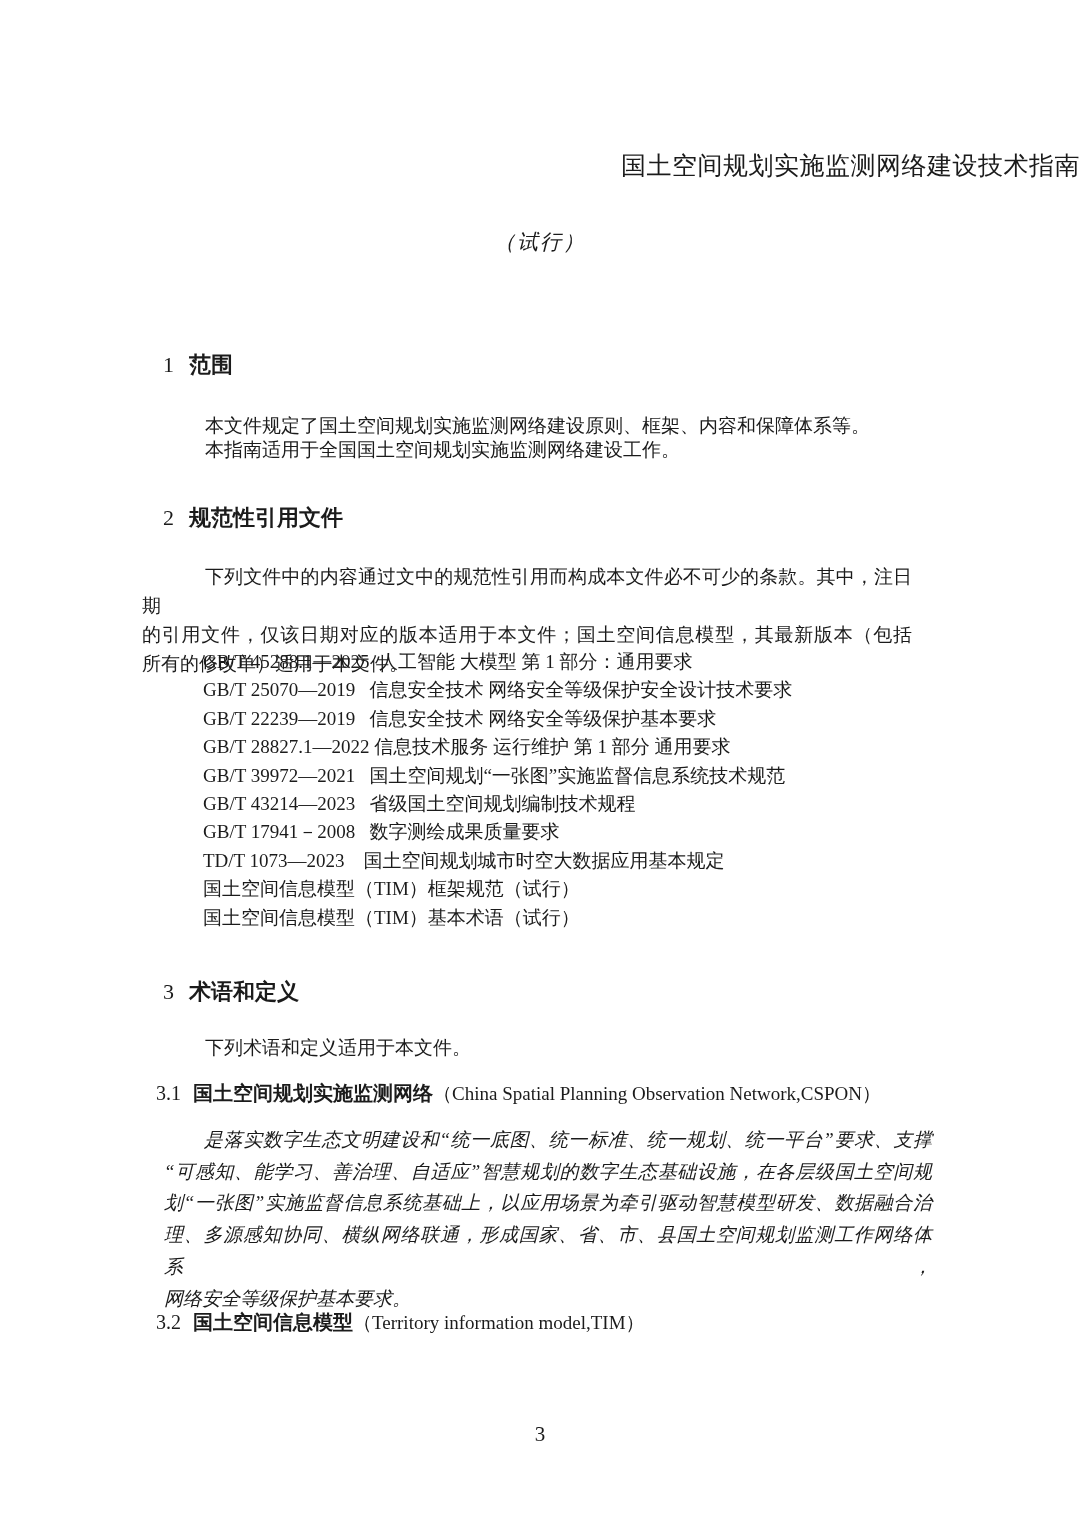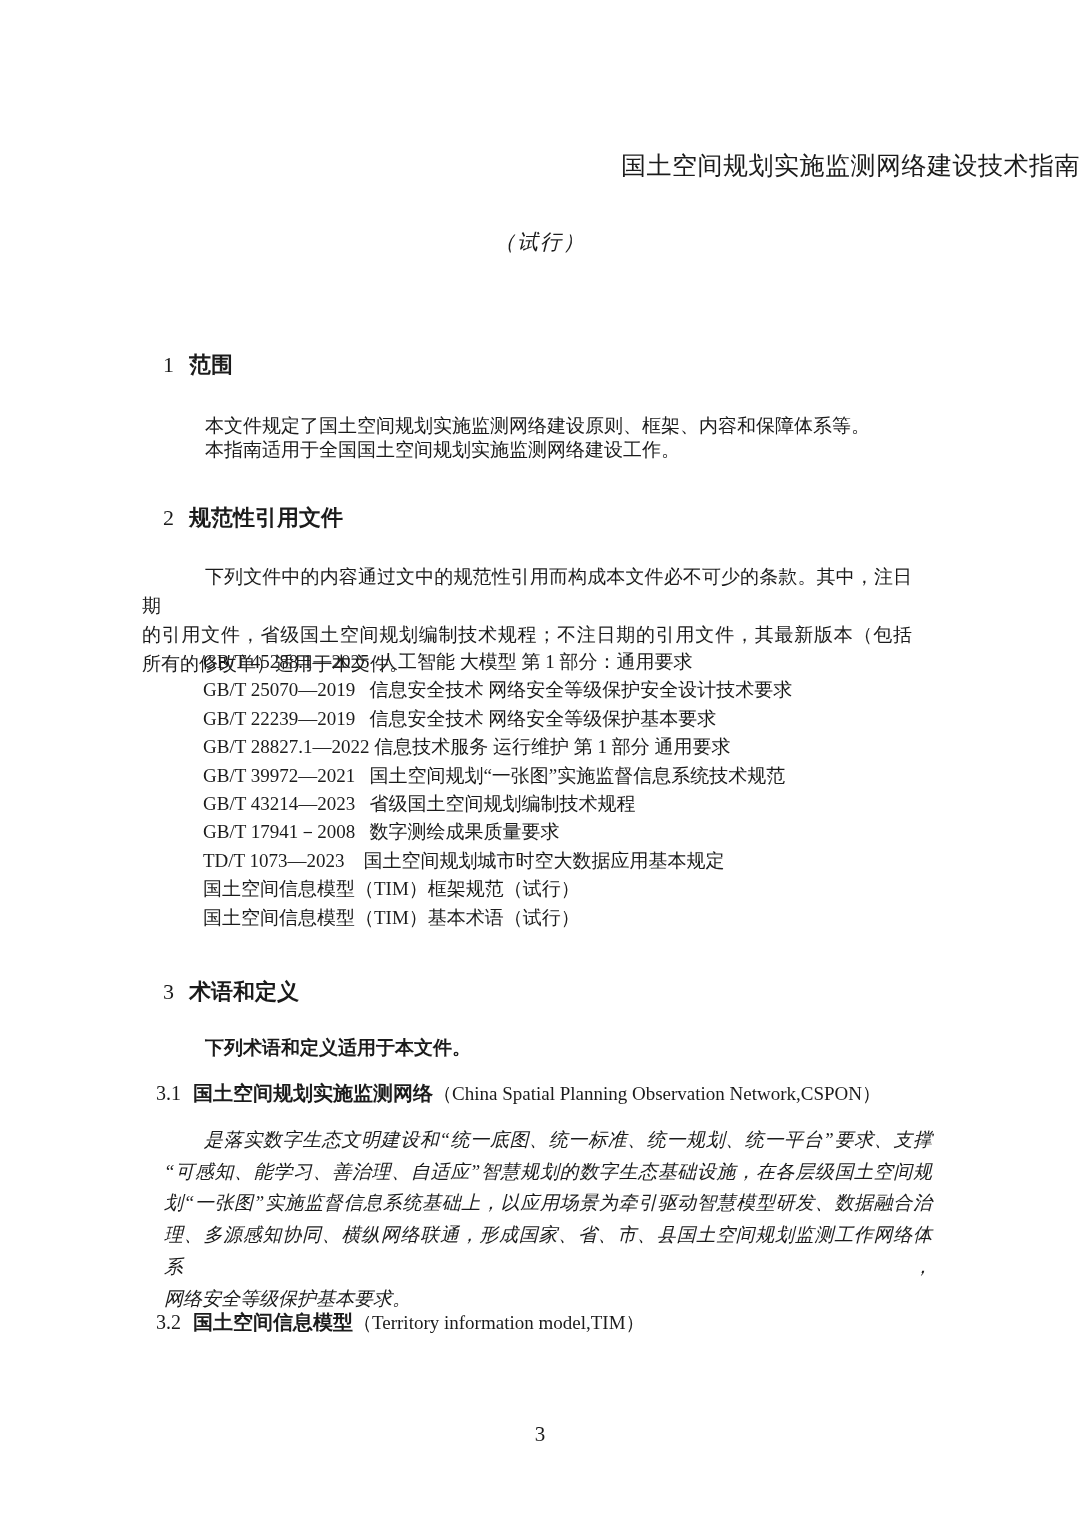--- a/index.html
+++ b/index.html
@@ -82,40 +82,40 @@
   <div class="abs body-block lh24" style="top:414px;">
     <div class="ind63">本文件规定了国土空间规划实施监测网络建设原则、框架、内容和保障体系等。</div>
     <div class="ind63">本指南适用于全国国土空间规划实施监测网络建设工作。</div>
   </div>
 
   <div class="abs sec-head" style="top:503px;">
     <span class="h-num">2</span><span>规范性引用文件</span>
   </div>
   <div class="abs body-block lh29" style="top:562px;">
     <div class="ind63 jl">下列文件中的内容通过文中的规范性引用而构成本文件必不可少的条款。其中，注日期</div>
-    <div class="jl">的引用文件，省级国土空间规划编制技术规程；不注日期的引用文件，其最新版本（包括</div>
+    <div class="jl">的引用文件，仅该日期对应的版本适用于本文件；国土空间信息模型，其最新版本（包括</div>
     <div>所有的修改单）适用于本文件。</div>
   </div>
   <div class="abs body-block lh284" style="top:648px;">
     <div class="ref-item">GB/T 45288.1—2025  人工智能 大模型 第 1 部分：通用要求</div>
     <div class="ref-item">GB/T 25070—2019   信息安全技术 网络安全等级保护安全设计技术要求</div>
     <div class="ref-item">GB/T 22239—2019   信息安全技术 网络安全等级保护基本要求</div>
     <div class="ref-item">GB/T 28827.1—2022 信息技术服务 运行维护 第 1 部分 通用要求</div>
     <div class="ref-item">GB/T 39972—2021   国土空间规划“一张图”实施监督信息系统技术规范</div>
     <div class="ref-item">GB/T 43214—2023   省级国土空间规划编制技术规程</div>
     <div class="ref-item">GB/T 17941－2008   数字测绘成果质量要求</div>
     <div class="ref-item">TD/T 1073—2023    国土空间规划城市时空大数据应用基本规定</div>
     <div class="ref-item">国土空间信息模型（TIM）框架规范（试行）</div>
     <div class="ref-item">国土空间信息模型（TIM）基本术语（试行）</div>
   </div>
 
   <div class="abs sec-head" style="top:977px;">
     <span class="h-num">3</span><span>术语和定义</span>
   </div>
-  <div class="abs body-block lh24 ind63" style="top:1036px;font-weight:bold;">下列术语和定义适用于本文件。</div>
+  <div class="abs body-block lh24 ind63" style="top:1036px;">下列术语和定义适用于本文件。</div>
 
   <div class="abs sub-head" style="top:1080px;">
     <span class="t-num">3.1</span><span class="t-zh">国土空间规划实施监测网络</span><span class="t-en">（China Spatial Planning Observation Network,CSPON）</span>
   </div>
   <div class="abs def-block lh317" style="top:1124px;font-size:19px;">
     <div class="ind40 jl">是落实数字生态文明建设和“统一底图、统一标准、统一规划、统一平台”要求、支撑</div>
     <div class="jl">“可感知、能学习、善治理、自适应”智慧规划的数字生态基础设施，在各层级国土空间规</div>
     <div class="jl">划“一张图”实施监督信息系统基础上，以应用场景为牵引驱动智慧模型研发、数据融合治</div>
     <div class="jl">理、多源感知协同、横纵网络联通，形成国家、省、市、县国土空间规划监测工作网络体系，</div>
     <div>网络安全等级保护基本要求。</div>

